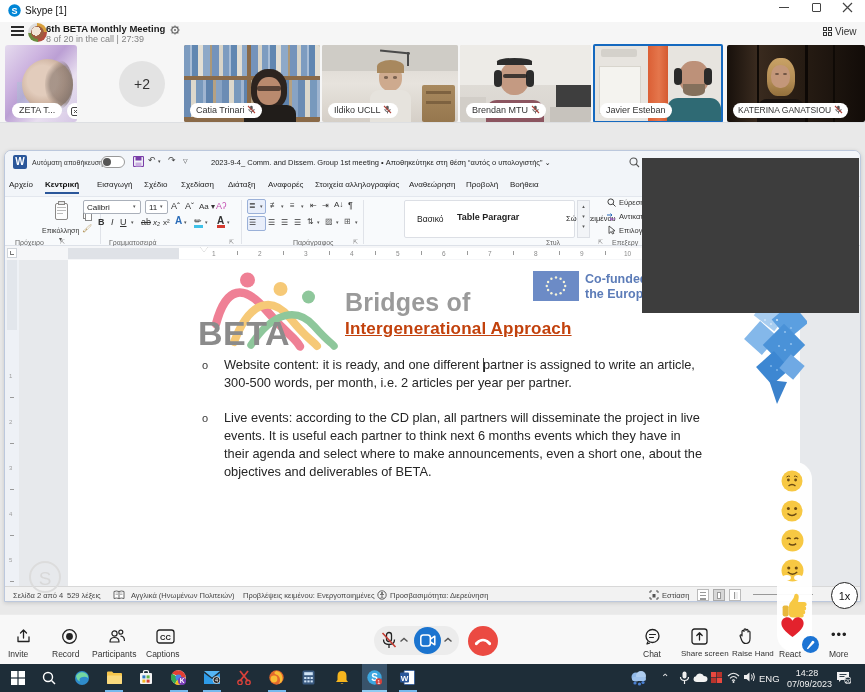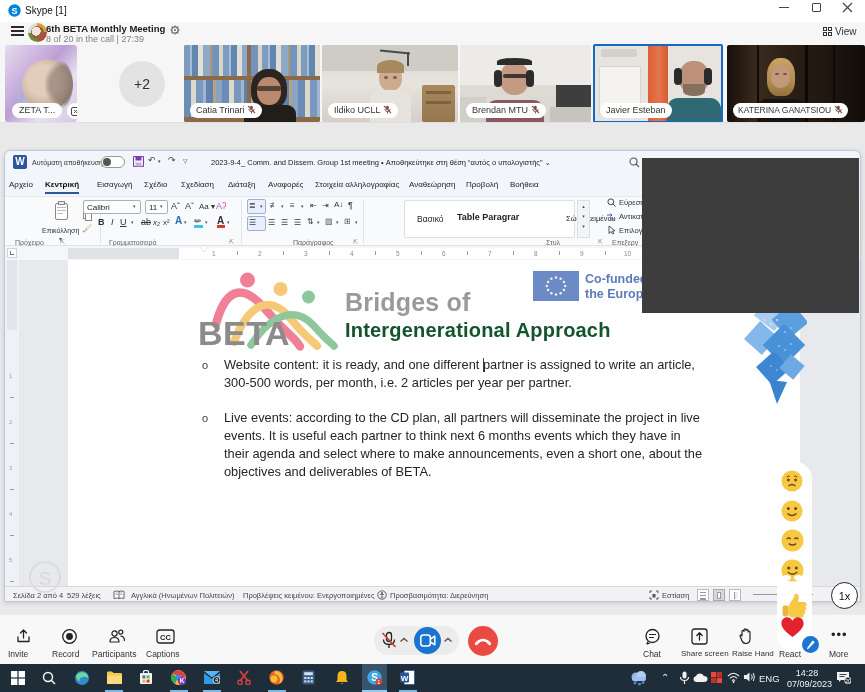--- a/index.html
+++ b/index.html
@@ -339,21 +339,21 @@
         <path d="M18 54 C28 16 46 14 68 40 S96 66 102 76.5" stroke="#ef8095" stroke-width="8.5" stroke-linecap="round"></path>
         <circle cx="49.5" cy="10" r="7.5" fill="#ef8095"></circle>
         <path d="M36 72 C52 30 74 26 92 48 S114 70 119 76" stroke="#f6c977" stroke-width="8" stroke-linecap="round"></path>
         <circle cx="82.5" cy="19" r="7" fill="#f6c977"></circle>
         <path d="M53 75 C76 40 100 38 116 56 S133 72 136 76" stroke="#8ec79b" stroke-width="7.5" stroke-linecap="round"></path>
         <circle cx="110.5" cy="27" r="6.5" fill="#8ec79b"></circle>
       </g>
       <text x="0" y="74.5" font-family="Liberation Sans" font-weight="bold" font-size="34" fill="#8b8b8b" letter-spacing="0.5">BETA</text>
     </svg>
     <div class="abs" style="left:340px;top:28px;font-size:25px;font-weight:bold;color:#9a9a9a;letter-spacing:0.2px;">Bridges of</div>
-    <div class="abs" style="left:340px;top:59px;font-size:20px;font-weight:bold;color:#14532d;letter-spacing:0.2px;">Intergenerational Approach</div>
+    <div class="abs" style="left:340px;top:59px;font-size:17px;font-weight:bold;color:#c2410c;letter-spacing:0.2px;text-decoration:underline;">Intergenerational Approach</div>
 
     <div class="abs" style="left:528px;top:11px;width:46px;height:30px;background:#6c8bc6;"></div>
     <svg class="abs" style="left:528px;top:11px;" width="46" height="30" viewBox="0 0 46 30">
       <g fill="#f5f3d9">
         <circle cx="23" cy="6.5" r="1.2"></circle>
           <circle cx="27.6" cy="7.8" r="1.2"></circle>
           <circle cx="30.9" cy="11" r="1.2"></circle>
           <circle cx="32.2" cy="15" r="1.2"></circle>
           <circle cx="30.9" cy="19" r="1.2"></circle>
           <circle cx="27.6" cy="22.2" r="1.2"></circle>

